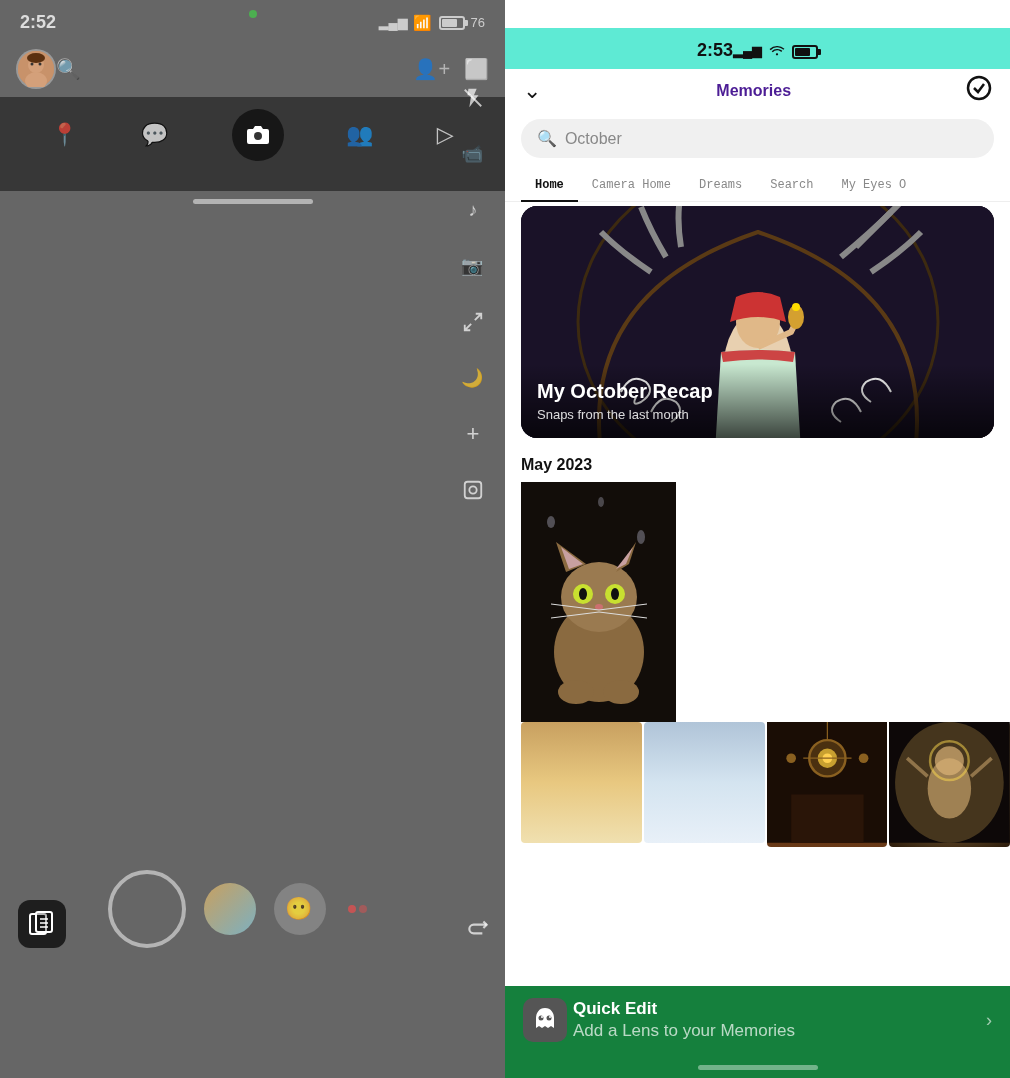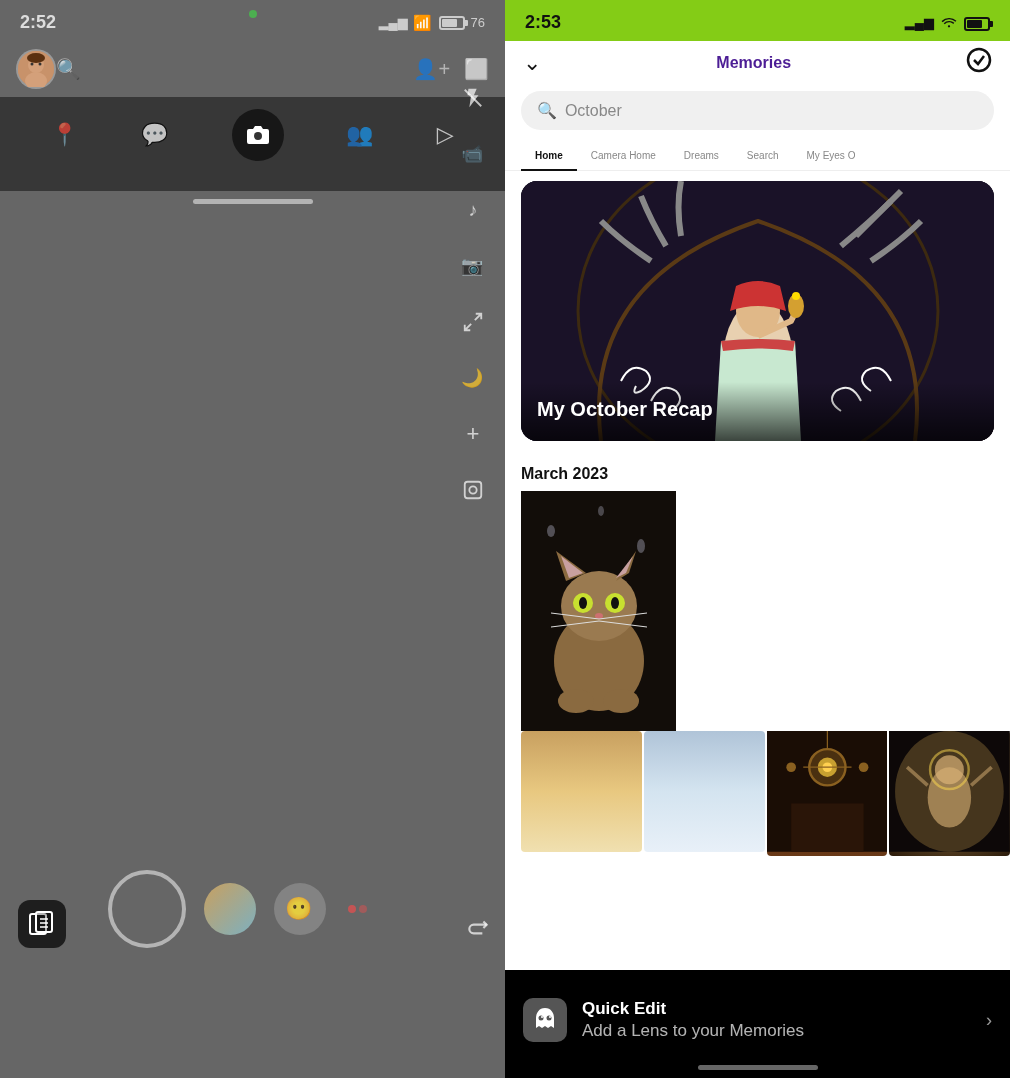--- a/index.html
+++ b/index.html
@@ -167,24 +167,25 @@
       height: 1078px;
       background: white;
       display: flex;
       flex-direction: column;
       position: relative;
       overflow: hidden;
     }
 
     .right-status-bar {
       display: flex;
-      justify-content: space-between;
+      justify-content: center;
       align-items: center;
       padding: 12px 20px 8px;
-      background: #84cc16;
+      background: #5eead4;
+      margin-top: 28px;
     }
     .right-time {
       font-size: 18px;
       font-weight: 600;
       color: #111;
     }
     .right-status-icons {
       display: flex;
       gap: 6px;
       align-items: center;
@@ -229,44 +230,45 @@
 
     .tabs-row {
       display: flex;
       gap: 0;
       padding: 0 16px;
       border-bottom: 1px solid #eee;
       margin-bottom: 0;
     }
     .tab-item {
       padding: 8px 14px;
-      font-size: 10px;
+      font-size: 12px;
       color: #888;
       cursor: pointer;
       white-space: nowrap;
+      font-family: Liberation Mono, monospace;
     }
     .tab-item.active {
       color: #111;
       font-weight: 700;
       border-bottom: 2px solid #111;
       margin-bottom: -1px;
     }
 
     .content-area {
       flex: 1;
       overflow-y: auto;
       padding-bottom: 80px;
     }
 
     .hero-card {
-      margin: 10px 16px;
+      margin: 4px 16px;
       border-radius: 16px;
       overflow: hidden;
       position: relative;
-      height: 260px;
+      height: 232px;
       background: #222;
     }
     .hero-img {
       width: 100%;
       height: 100%;
       background: linear-gradient(135deg, #1a1a2e 0%, #3a3a5c 40%, #2d1b1b 100%);
       position: relative;
       display: flex;
       align-items: center;
       justify-content: center;
@@ -331,25 +333,25 @@
     .oct-temple2 {
       background: radial-gradient(circle at 50% 30%, #c8a060, #2a1a0a);
     }
 
     
     .quick-edit-banner {
       position: absolute;
       bottom: 0;
       left: 0;
       right: 0;
-      background: #000000;
-      padding: 28px 18px 36px;
-      display: flex;
-      align-items: center;
-      gap: 15px;
+      background: #15803d;
+      padding: 12px 18px 36px;
+      display: flex;
+      align-items: center;
+      gap: 6px;
     }
     .quick-edit-icon {
       width: 44px;
       height: 44px;
       background: #555;
       border-radius: 10px;
       display: flex;
       align-items: center;
       justify-content: center;
       color: white;
@@ -630,24 +632,25 @@
           <ellipse cx="275" cy="115" rx="4" ry="4" fill="#ffdd00"></ellipse>
 
           <path d="M100 200 Q110 180 125 190 Q135 200 120 210 Q110 215 115 205" stroke="white" stroke-width="2" fill="none"></path>
           <path d="M130 220 Q140 200 155 210 Q165 220 150 230" stroke="white" stroke-width="2" fill="none"></path>
           <path d="M370 200 Q360 180 345 190 Q335 200 350 210" stroke="white" stroke-width="2" fill="none"></path>
           <path d="M340 220 Q330 200 315 210 Q305 220 320 230" stroke="white" stroke-width="2" fill="none"></path>
         </svg>
       </div>
       <div class="hero-overlay">
         <div class="hero-title">My October Recap</div>
+        <div class="hero-subtitle">Snaps from the last month</div>
       </div>
     </div>
 
-    <div class="section-label">March 2023</div>
+    <div class="section-label">May 2023</div>
 
     <div class="photo-cat">
       <svg width="155" height="240" viewBox="0 0 155 240">
         <rect width="155" height="240" fill="#0d0807"></rect>
 
         <rect x="0" y="0" width="155" height="240" fill="rgba(20,15,10,0.8)"></rect>
 
         <ellipse cx="30" cy="40" rx="4" ry="6" fill="rgba(180,180,200,0.4)"></ellipse>
         <ellipse cx="80" cy="20" rx="3" ry="5" fill="rgba(180,180,200,0.35)"></ellipse>
         <ellipse cx="120" cy="55" rx="4" ry="7" fill="rgba(180,180,200,0.4)"></ellipse>

